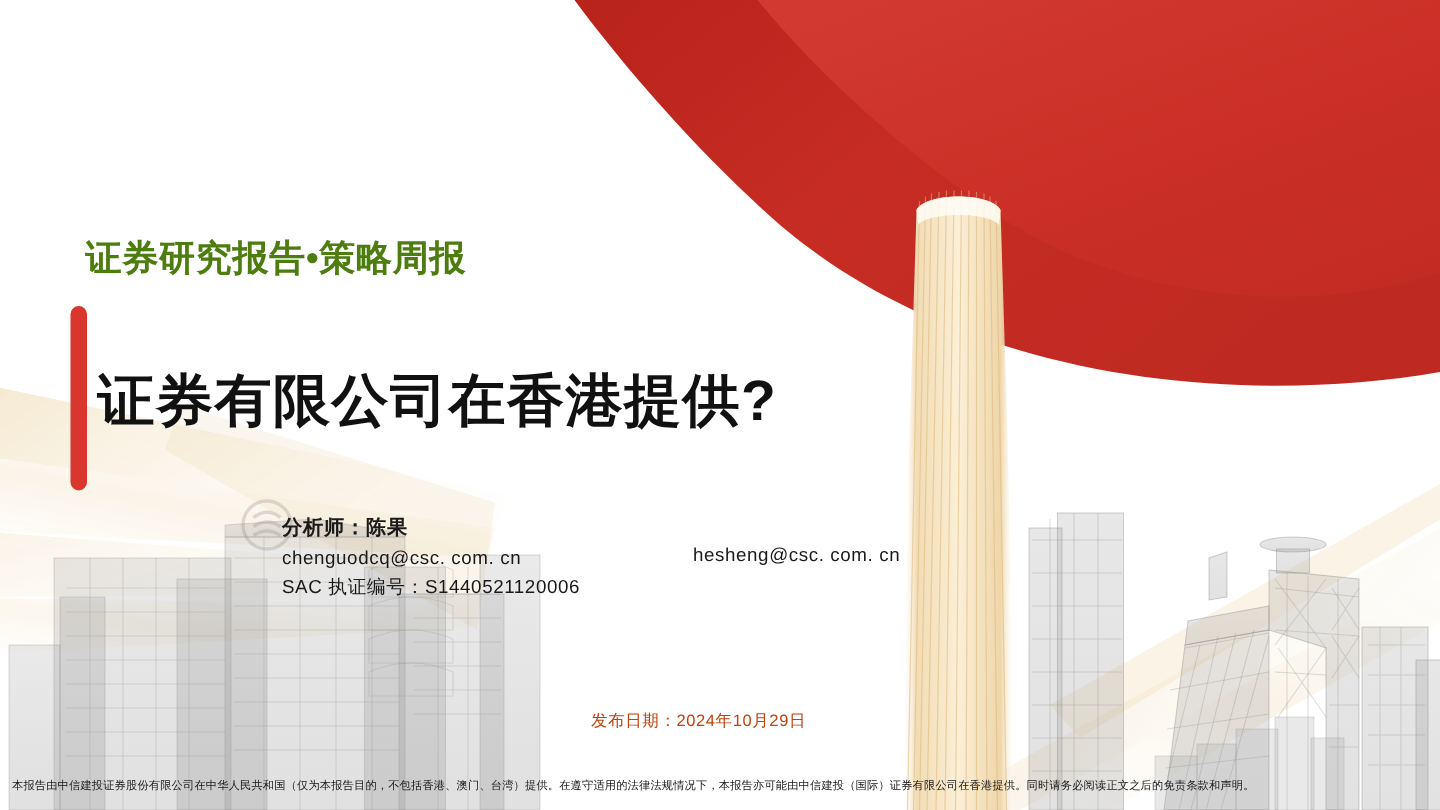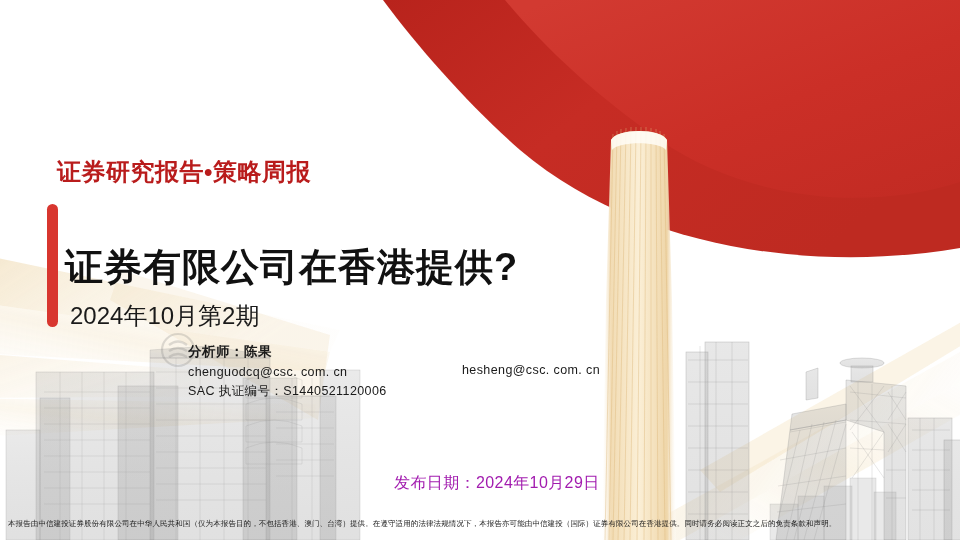--- a/index.html
+++ b/index.html
@@ -38,21 +38,21 @@
     inset: 0;
   }
 
   .kicker {
     position: absolute;
     left: 57px;
     top: 156px;
     font-size: 24px;
     font-weight: bold;
     letter-spacing: 0.5px;
-    color: #b91c1c;
+    color: #4d7c0f;
     white-space: nowrap;
   }
 
   .accent-bar {
     position: absolute;
     left: 47px;
     top: 204px;
     width: 11px;
     height: 123px;
     background: #D8362F;
@@ -95,22 +95,22 @@
   }
   .analyst .email,
   .analyst .sac {
     letter-spacing: 0.4px;
   }
 
   .pubdate {
     position: absolute;
     left: 394px;
     top: 473px;
-    font-size: 16px;
-    color: #a21caf;
+    font-size: 11px;
+    color: #c2410c;
     white-space: nowrap;
     letter-spacing: 0.4px;
   }
 
   .disclaimer {
     position: absolute;
     left: 8px;
     right: 8px;
     top: 519px;
     font-size: 7.5px;
@@ -287,21 +287,20 @@
   </div>
 
   <div class="content">
 
     <div class="kicker">证券研究报告•策略周报</div>
 
     <div class="accent-bar"></div>
 
     <h1 class="headline">证券有限公司在香港提供?</h1>
 
-    <div class="subtitle">2024年10月第2期</div>
 
     <div class="analyst left">
       <div class="name">分析师：陈果</div>
       <div class="email">chenguodcq@csc. com. cn</div>
       <div class="sac">SAC 执证编号：S1440521120006</div>
     </div>
 
     <div class="analyst right">
       <div class="email">hesheng@csc. com. cn</div>
     </div>

